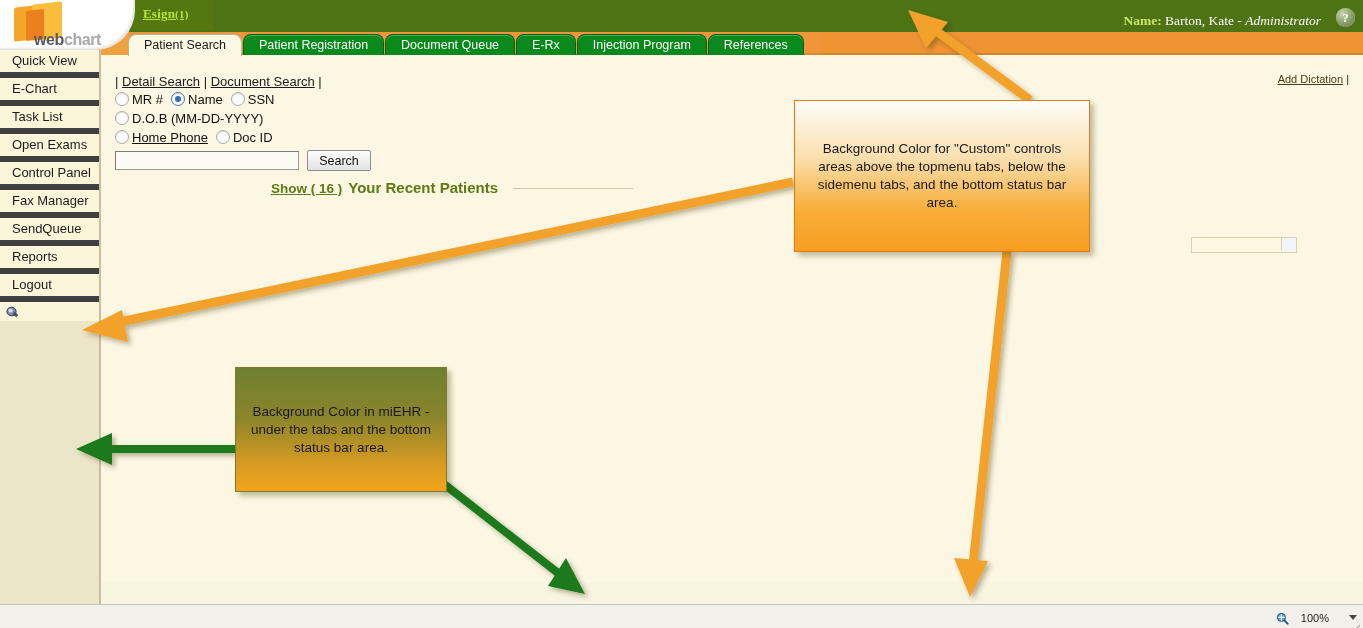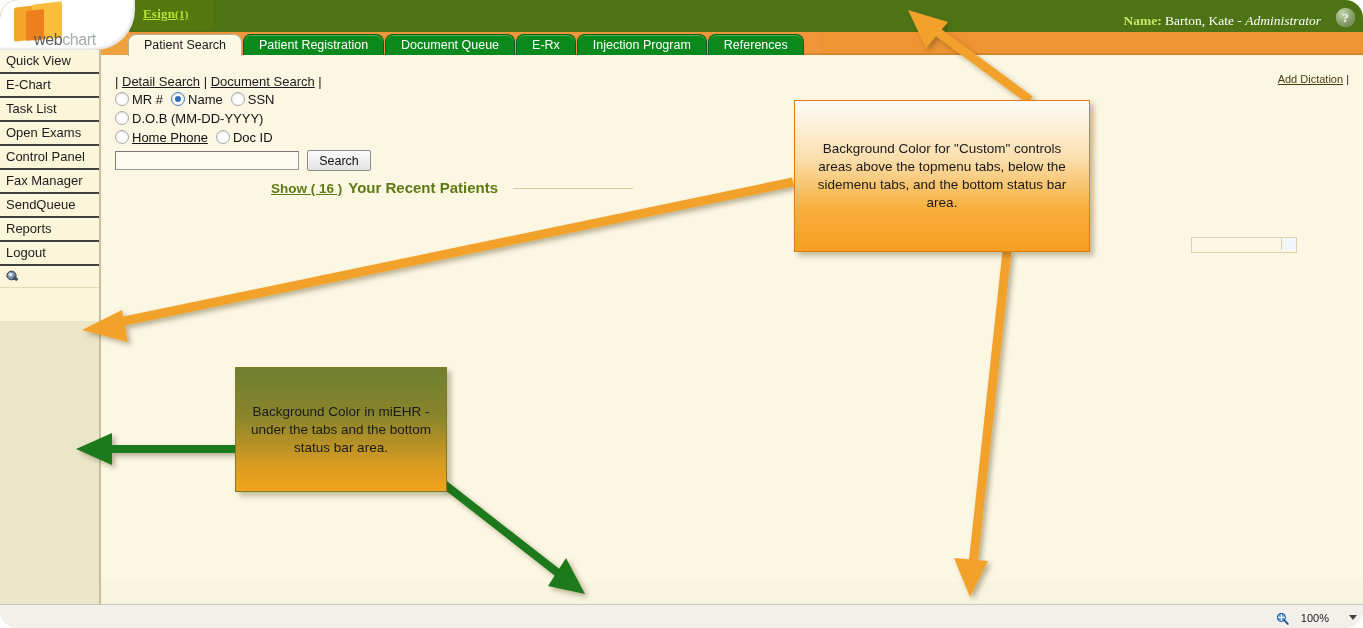--- a/index.html
+++ b/index.html
@@ -2,21 +2,21 @@
 <html><head>
 <meta charset="utf-8">
 <style>
   html,body{margin:0;padding:0;}
   body{
     width:1363px;height:628px;overflow:hidden;position:relative;
     background:#ffffff;
     font-family:"Liberation Sans", sans-serif;
     -webkit-font-smoothing:antialiased;
   }
-  .root{position:absolute;left:0;top:0;width:1363px;height:628px;overflow:hidden;background:#f7f4df;border-radius:18px;}
+  .root{position:absolute;left:0;top:0;width:1363px;height:628px;overflow:hidden;background:#f7f4df;}
 
   
   .hdr{position:absolute;left:0;top:0;width:1363px;height:32px;background:#4e7314;}
   .hdr-esign-bg{position:absolute;left:133px;top:0;width:80px;height:30px;background:#54770f;}
   .esign-link{
     position:absolute;left:143px;top:6px;
     font-size:13px;color:#b7e637;text-decoration:underline;font-family:"Liberation Serif",serif;font-weight:bold;
     letter-spacing:.2px;cursor:pointer;
   }
   .esign-link .cnt{font-size:11px;}
@@ -58,29 +58,29 @@
     border-bottom-right-radius:40px;overflow:hidden;z-index:12;
   }
   .logo-wrap:after{
     content:"";position:absolute;left:0;top:0;width:135px;height:50px;
     border-bottom-right-radius:40px;box-shadow:inset -2px -2px 2px rgba(0,0,0,.10);
   }
   .card{position:absolute;border-radius:2px;}
   .c1{left:14px;top:6px;width:30px;height:34px;background:#f4a62a;transform:skewY(-7deg);}
   .c2{left:32px;top:3px;width:30px;height:36px;background:#fbbe3c;transform:skewY(-7deg);}
   .c3{left:26px;top:10px;width:18px;height:30px;background:#ee7f1e;transform:skewY(-7deg);}
-  .logo-text{position:absolute;left:34px;top:31px;font-size:16px;font-weight:normal;letter-spacing:-.4px;
+  .logo-text{position:absolute;left:34px;top:31px;font-size:16px;font-weight:bold;letter-spacing:-.4px;
     font-family:"Liberation Sans",sans-serif;}
   .logo-text .a{color:#58595b;}
   .logo-text .b{color:#a7a9ac;}
 
   .sidebar{position:absolute;left:0;top:50px;width:99px;height:578px;background:#fbf6da;}
   .side-item{
-    position:relative;height:22px;line-height:21px;padding-left:6px;
-    font-size:13px;color:#1b1b1b;border-bottom:2px solid #404040;cursor:pointer;white-space:nowrap;
+    position:relative;height:22px;line-height:21px;padding-left:12px;
+    font-size:13px;color:#1b1b1b;border-bottom:6px solid #404040;cursor:pointer;white-space:nowrap;
   }
   .side-icon-row{height:22px;border-bottom:1px solid #e4dcb4;padding-left:6px;padding-top:3px;box-sizing:border-box;}
   .plug-icon{display:inline-block;width:13px;height:13px;}
   .sidebar-rest{position:absolute;left:0;top:271px;width:99px;height:307px;background:#ece6c8;}
   .sidebar-edge{position:absolute;left:99px;top:50px;width:2px;height:578px;background:#c7bfa0;}
   .sidebar-orange-strip{position:absolute;left:99px;top:28px;width:30px;height:27px;background:#f0a13f;}
 
   
   .content{position:absolute;left:101px;top:55px;width:1262px;height:527px;background:#fbf7e2;}
   .crumb{position:absolute;left:14px;top:19px;font-size:13px;color:#1b1b1b;white-space:nowrap;}

